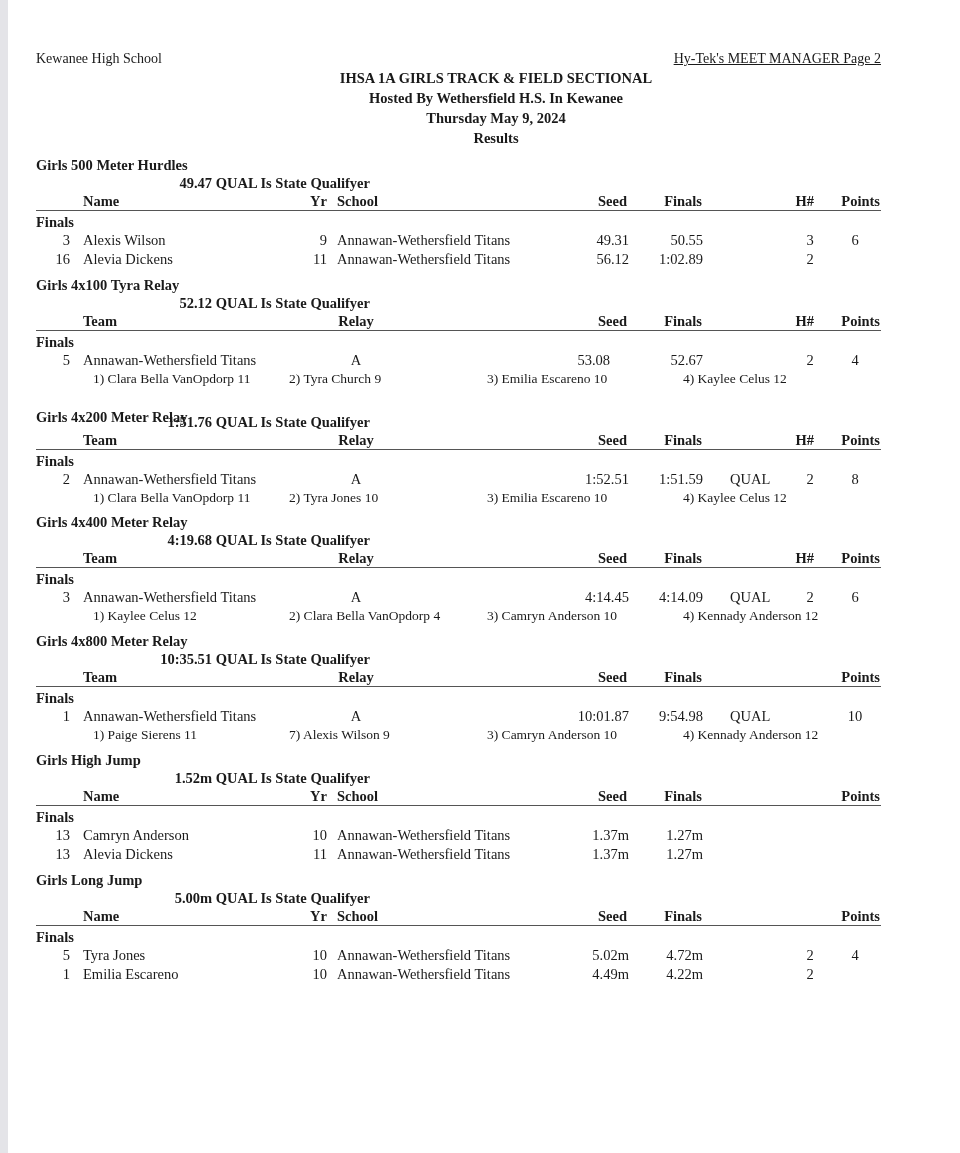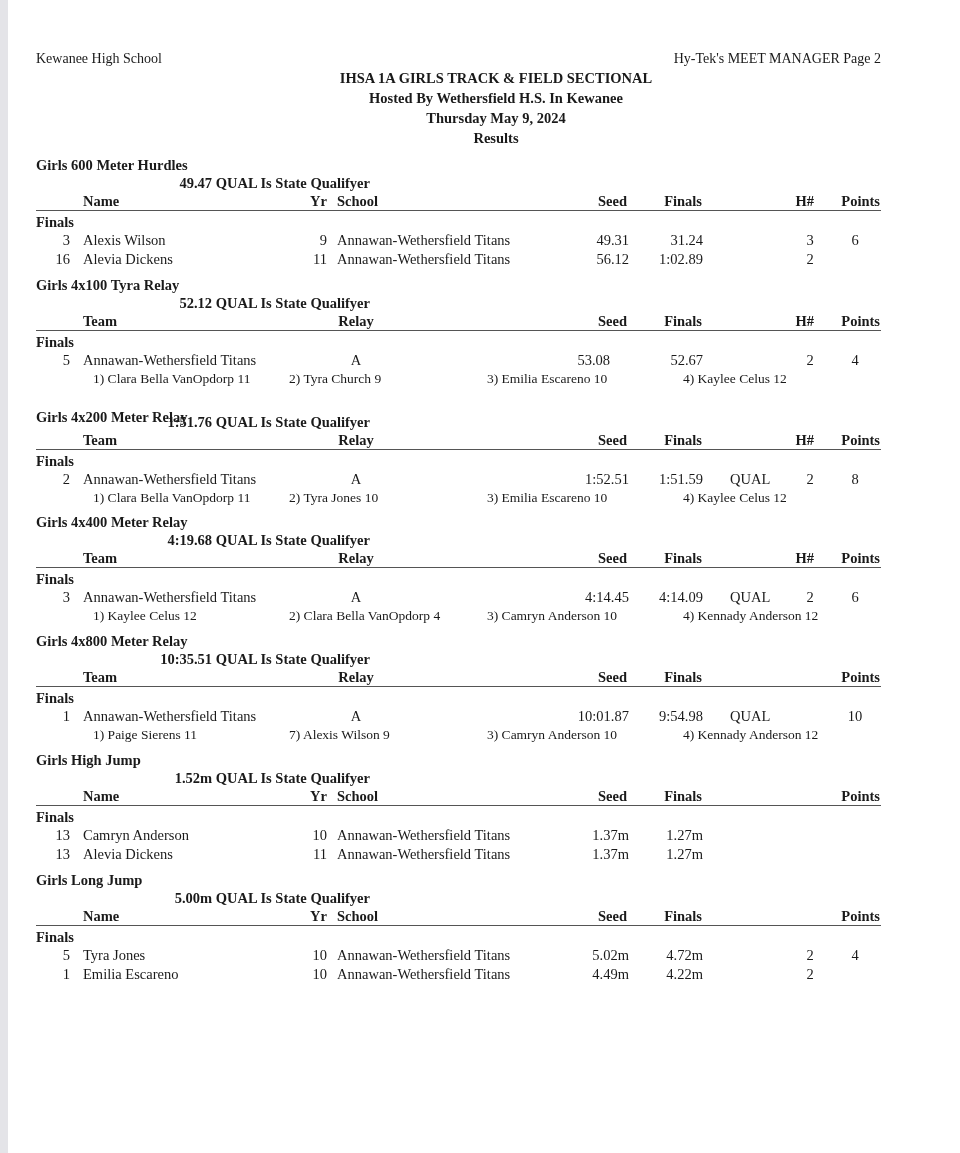--- a/index.html
+++ b/index.html
@@ -7,59 +7,59 @@
     width: 960px; height: 1153px; background: #ffffff; position: relative; overflow: hidden;
     font-family: "Liberation Serif", "DejaVu Serif", serif; color: #1a1a1a;
   }
   .left-strip { position: absolute; left: 0; top: 0; width: 8px; height: 1153px; background: #e4e4e8; }
   .page { position: absolute; left: 0; top: 0; width: 960px; height: 1153px; }
   .t { position: absolute; white-space: nowrap; font-size: 14.5px; line-height: 18px; }
   .b { font-weight: bold; }
   .r { text-align: right; }
   .c { text-align: center; }
   .hdr-left { left: 36px; top: 50px; font-size: 14px; }
-  .hdr-right { right: 79px; top: 50px; font-size: 14px; }
+  .hdr-right { right: 79px; top: 50px; font-size: 14px; text-decoration: underline; }
   .title { left: 0; width: 992px; text-align: center; font-weight: bold; font-size: 14.5px; }
   .rule { position: absolute; left: 36px; width: 845px; height: 0; border-top: 1.5px solid #555; }
   .event { position: absolute; left: 0; width: 960px; }
   .small { font-size: 13.5px; }
 </style>
 </head>
 <body>
 
 <div class="left-strip"></div>
 
 <div class="page">
   <div class="t hdr-left">Kewanee High School</div>
   <div class="t hdr-right">Hy-Tek's MEET MANAGER  Page 2</div>
   <div class="t title" style="top:69px">IHSA 1A GIRLS TRACK &amp; FIELD SECTIONAL</div>
   <div class="t title" style="top:89px">Hosted By Wethersfield H.S. In Kewanee</div>
   <div class="t title" style="top:109px">Thursday May 9, 2024</div>
   <div class="t title" style="top:129px">Results</div>
 
   <div id="events">
       <div class="event" style="top: 0px;">
-        <div class="t b" style="left:36px;top:156px">Girls 600 Meter Hurdles</div>
+        <div class="t b" style="left:36px;top:156px">Girls 500 Meter Hurdles</div>
         <div class="t b r" style="right:590px;top:174px">49.47  QUAL Is State Qualifyer</div>
         <div class="t b" style="left:83px;top:192px">Name</div>
         <div class="t b r" style="right:633px;top:192px;width:30px">Yr</div>
         <div class="t b" style="left:337px;top:192px">School</div>
         <div class="t b r" style="right:333px;top:192px">Seed</div>
         <div class="t b r" style="right:258px;top:192px">Finals</div>
         <div class="t b r" style="right:146px;top:192px">H#</div>
         <div class="t b r" style="right:80px;top:192px">Points</div>
         <div class="rule" style="top: 210px;"></div>
         <div class="t b" style="left:36px;top:213px">Finals</div>
         <div>
           <div class="t r" style="right:890px;top:231px;width:30px">3</div>
           <div class="t " style="left:83px;top:231px">Alexis Wilson</div>
           <div class="t r" style="right:633px;top:231px;width:30px">9</div>
           <div class="t " style="left:337px;top:231px">Annawan-Wethersfield Titans</div>
           <div class="t r" style="right:331px;top:231px">49.31</div>
-          <div class="t r" style="right:257px;top:231px">31.24</div>
+          <div class="t r" style="right:257px;top:231px">50.55</div>
           <div class="t c" style="left:800px;top:231px;width:20px">3</div>
           <div class="t c" style="left:838px;top:231px;width:34px">6</div>
         </div>
         <div>
           <div class="t r" style="right:890px;top:250px;width:30px">16</div>
           <div class="t " style="left:83px;top:250px">Alevia Dickens</div>
           <div class="t r" style="right:633px;top:250px;width:30px">11</div>
           <div class="t " style="left:337px;top:250px">Annawan-Wethersfield Titans</div>
           <div class="t r" style="right:331px;top:250px">56.12</div>
           <div class="t r" style="right:257px;top:250px">1:02.89</div>

